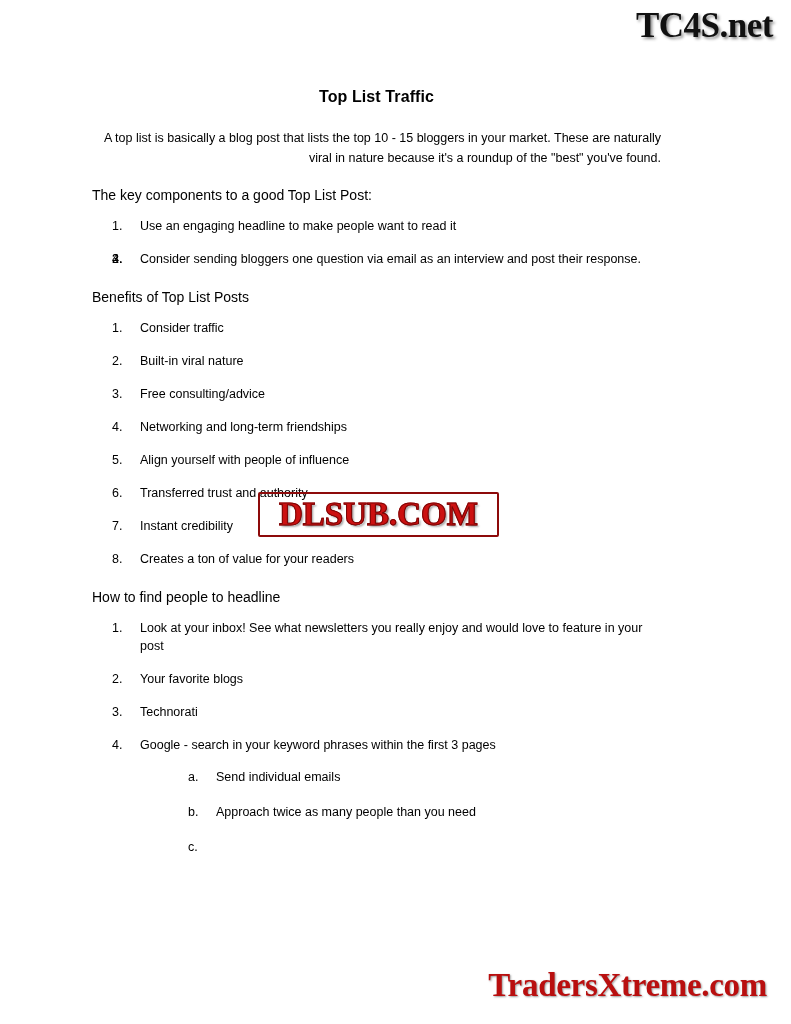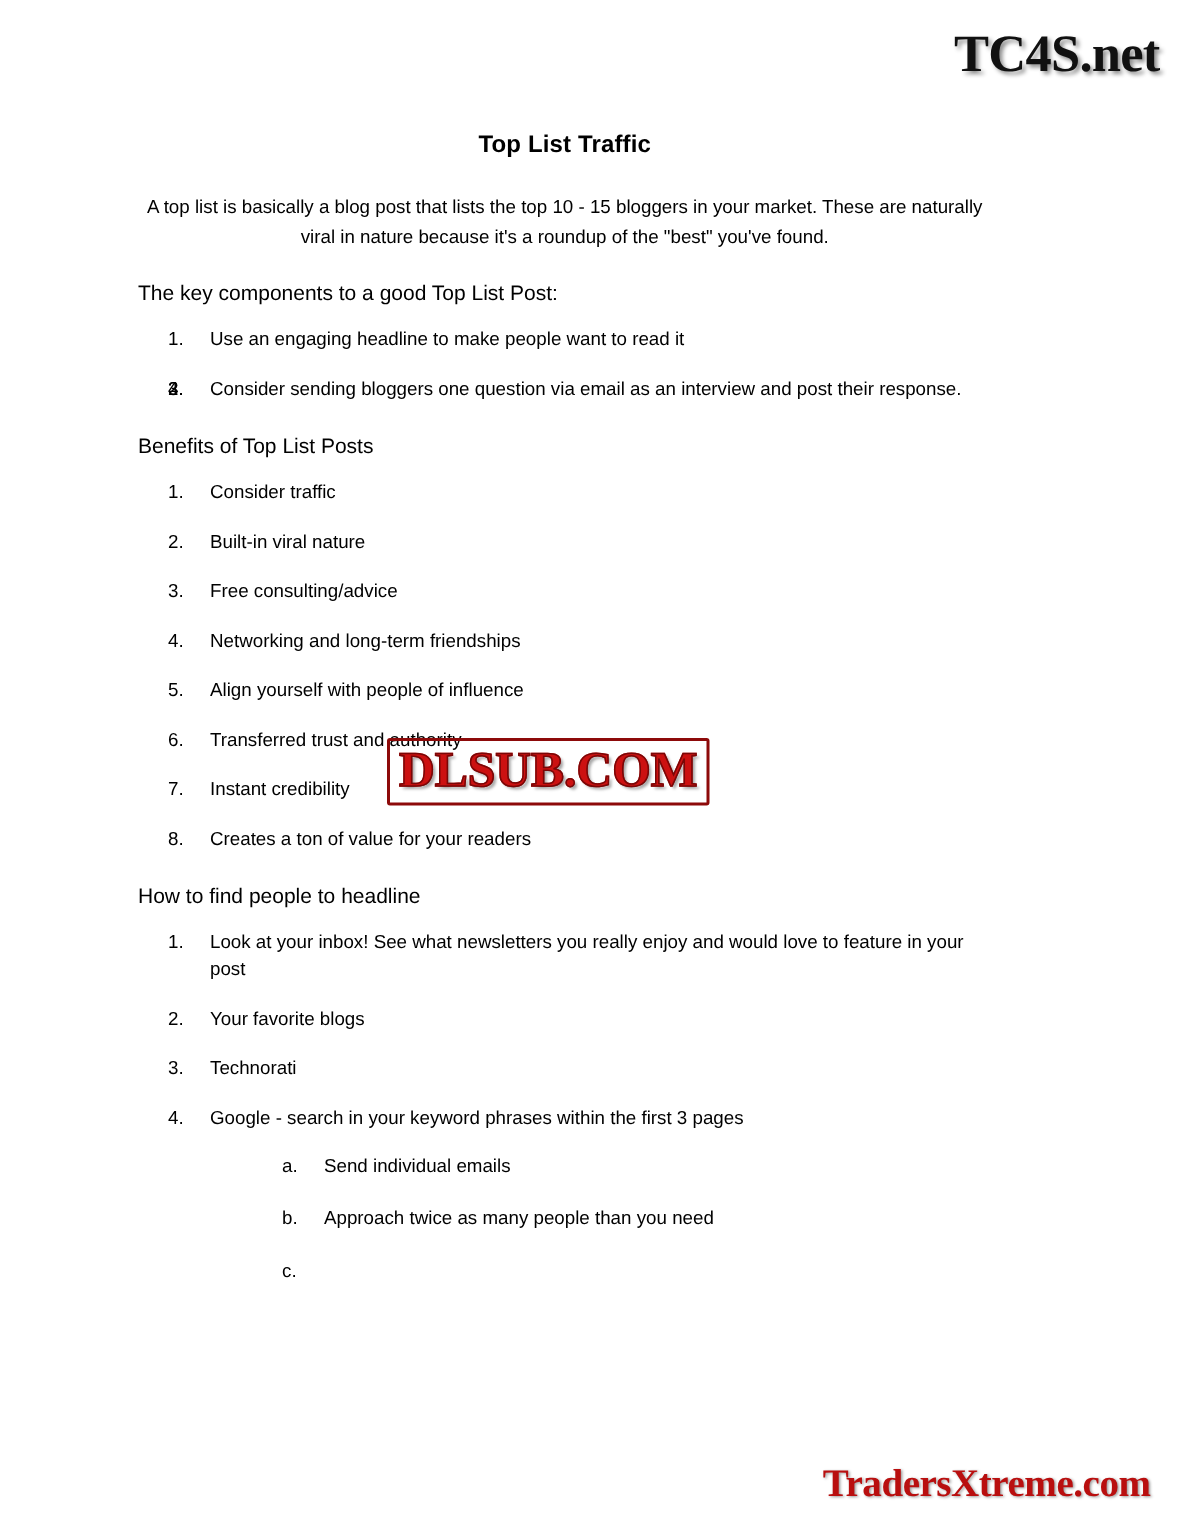--- a/index.html
+++ b/index.html
@@ -19,60 +19,60 @@
   .page {
     position: relative;
     width: 791px;
     height: 1024px;
     box-sizing: border-box;
   }
 
   
   .wm-top {
     position: absolute;
-    top: 16px;
+    top: 6px;
     right: 18px;
     font-family: "Liberation Serif", serif;
     font-weight: bold;
     font-size: 35px;
     color: #111111;
     letter-spacing: -0.5px;
     text-shadow: 2px 2px 3px rgba(0,0,0,0.45);
     white-space: nowrap;
   }
 
   
   .wm-bottom {
     position: absolute;
     bottom: 20px;
     right: 24px;
     font-family: "Liberation Serif", serif;
     font-weight: bold;
-    font-size: 26px;
+    font-size: 33px;
     color: #b90f0f;
     letter-spacing: -0.3px;
     text-shadow: 1px 1px 2px rgba(0,0,0,0.4);
     white-space: nowrap;
   }
 
   
   .wm-center {
     position: absolute;
     left: 258px;
     top: 492px;
     font-family: "Liberation Serif", serif;
     font-weight: bold;
     font-size: 33px;
     color: #cc1111;
     letter-spacing: 0px;
     -webkit-text-stroke: 1px #7a0707;
     text-shadow: 2px 2px 2px rgba(0,0,0,0.35);
     background: linear-gradient(#d91d1d, #a80d0d);
     -webkit-background-clip: text;
-    padding: 2px 6px;
+    padding: 2px 19px;
     border: 2px solid #8d0a0a;
     border-radius: 2px;
     white-space: nowrap;
     z-index: 5;
   }
 
   
   .doc {
     position: absolute;
     left: 0;
@@ -89,21 +89,21 @@
     margin: 0 0 22px 0;
     padding: 0;
     letter-spacing: 0.1px;
   }
 
   p.para {
     font-size: 12.5px;
     line-height: 20px;
     margin: 0 0 16px 0;
     padding: 0;
-    text-align: center;
+    text-align: right;
   }
 
   p.lead {
     margin-bottom: 17px;
   }
 
   ol.numlist {
     list-style: none;
     margin: 0 0 12px 0;
     padding: 0;

